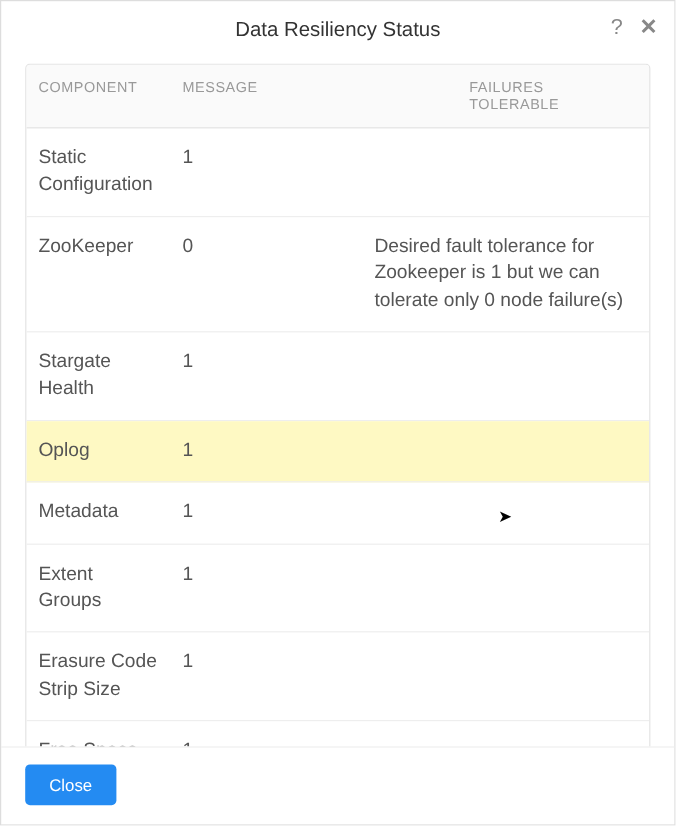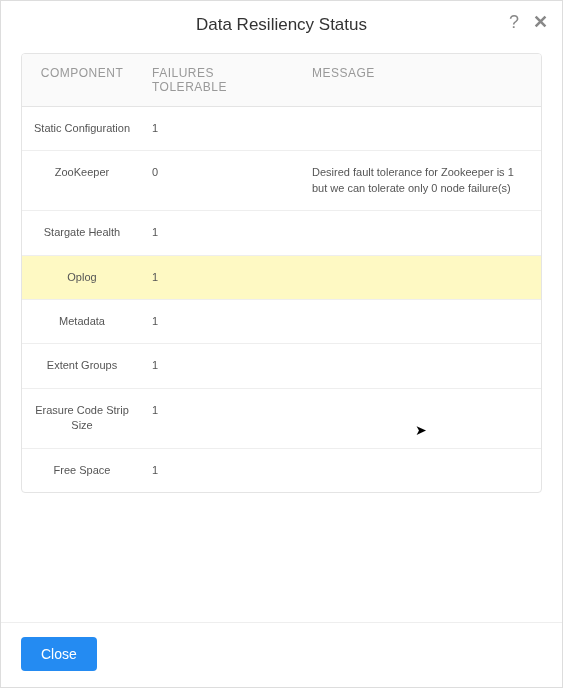--- a/index.html
+++ b/index.html
@@ -67,32 +67,32 @@
       background: #fafafa;
       border-bottom: 1px solid #e4e4e4;
     }
     .th {
       font-size: 12px;
       letter-spacing: 0.5px;
       color: #999;
       padding: 12px 10px;
       text-transform: uppercase;
     }
-    .col-comp { width: 120px; flex: none; text-align: center; }
+    .col-comp { width: 120px; flex: none; }
     .col-fail { width: 160px; flex: none; }
     .col-msg  { flex: 1; }
     .tbody { }
     .tr {
       display: flex;
       border-bottom: 1px solid #eee;
       align-items: flex-start;
     }
     .tr:last-child { border-bottom: none; }
     .td {
-      font-size: 11px;
+      font-size: 16px;
       color: #555;
       padding: 14px 10px;
       line-height: 1.4;
     }
     .td.col-comp { word-wrap: break-word; }
     .td.col-msg { padding-right: 14px; }
     .tr.hover { background: #fef9c3; }
     .cursor {
       position: absolute;
       left: 415px;
@@ -126,22 +126,22 @@
       <span class="icon-btn">?</span>
       <span class="icon-btn close">✕</span>
     </div>
   </div>
 
   <div class="content">
 
     <div class="table-wrap">
       <div class="thead">
         <div class="th col-comp">COMPONENT</div>
+        <div class="th col-msg">MESSAGE</div>
         <div class="th col-fail">FAILURES TOLERABLE</div>
-        <div class="th col-msg">MESSAGE</div>
       </div>
       <div class="tbody">
         <div class="tr">
           <div class="td col-comp">Static Configuration</div>
           <div class="td col-fail">1</div>
           <div class="td col-msg"></div>
         </div>
         <div class="tr">
           <div class="td col-comp">ZooKeeper</div>
           <div class="td col-fail">0</div>

